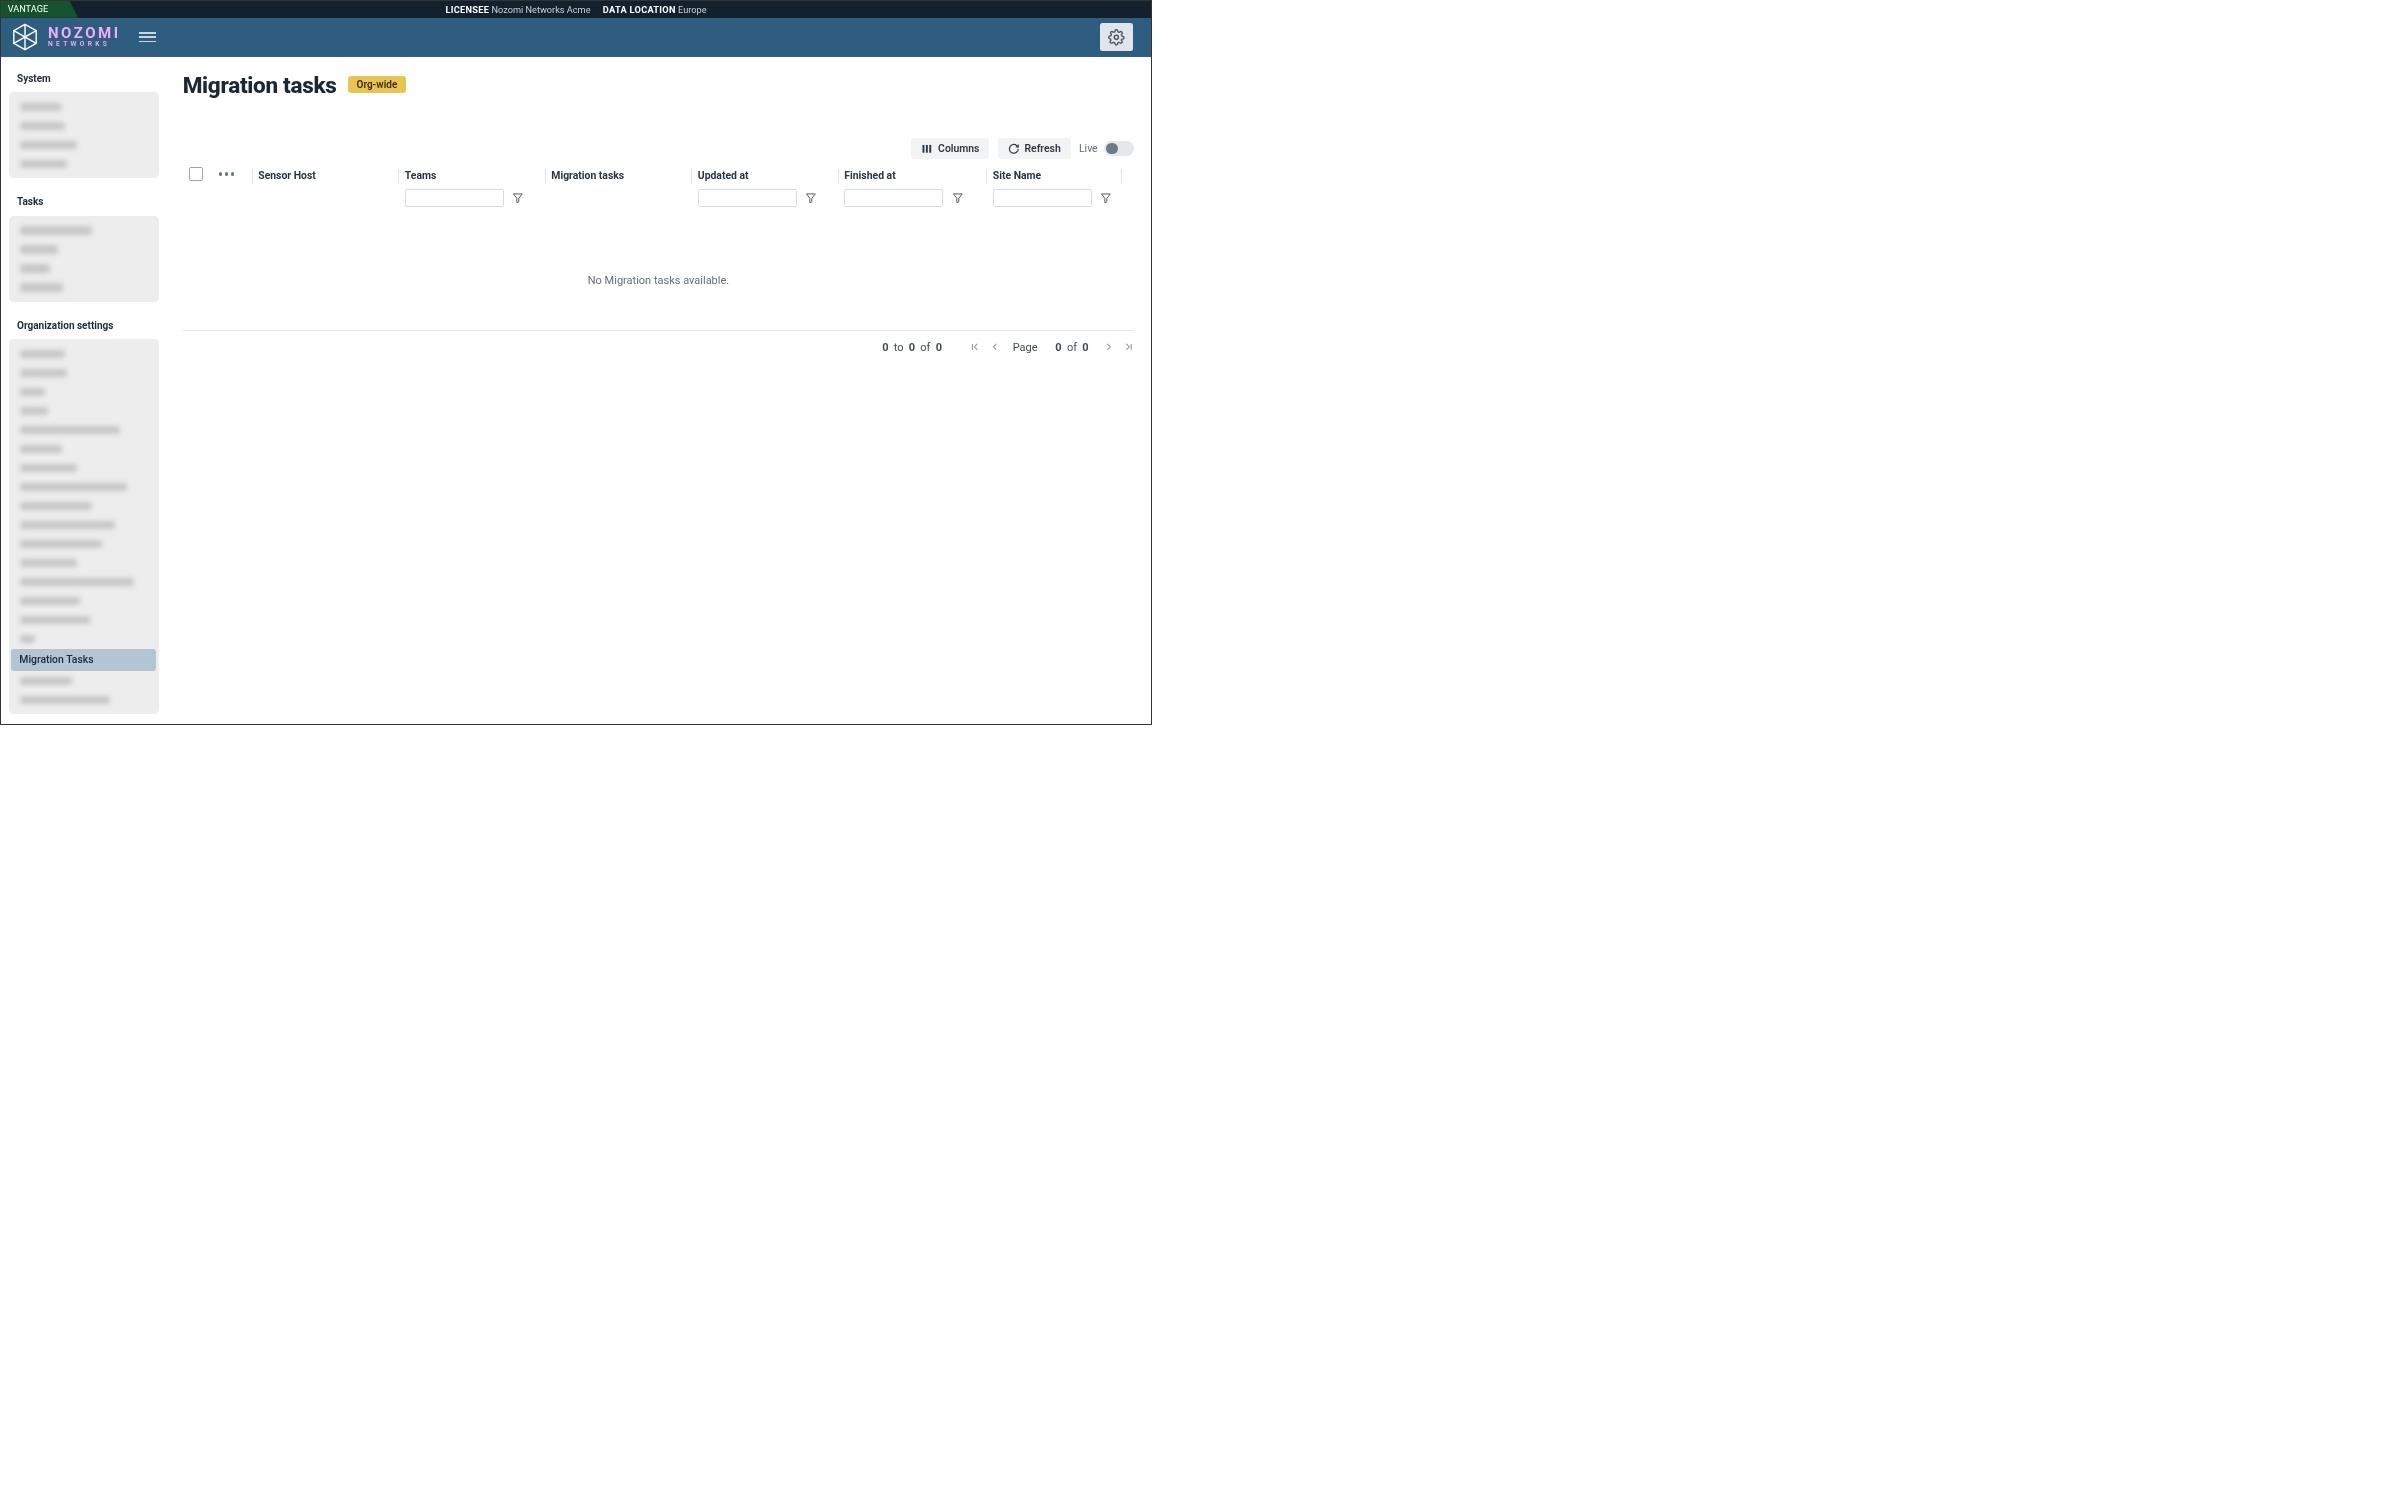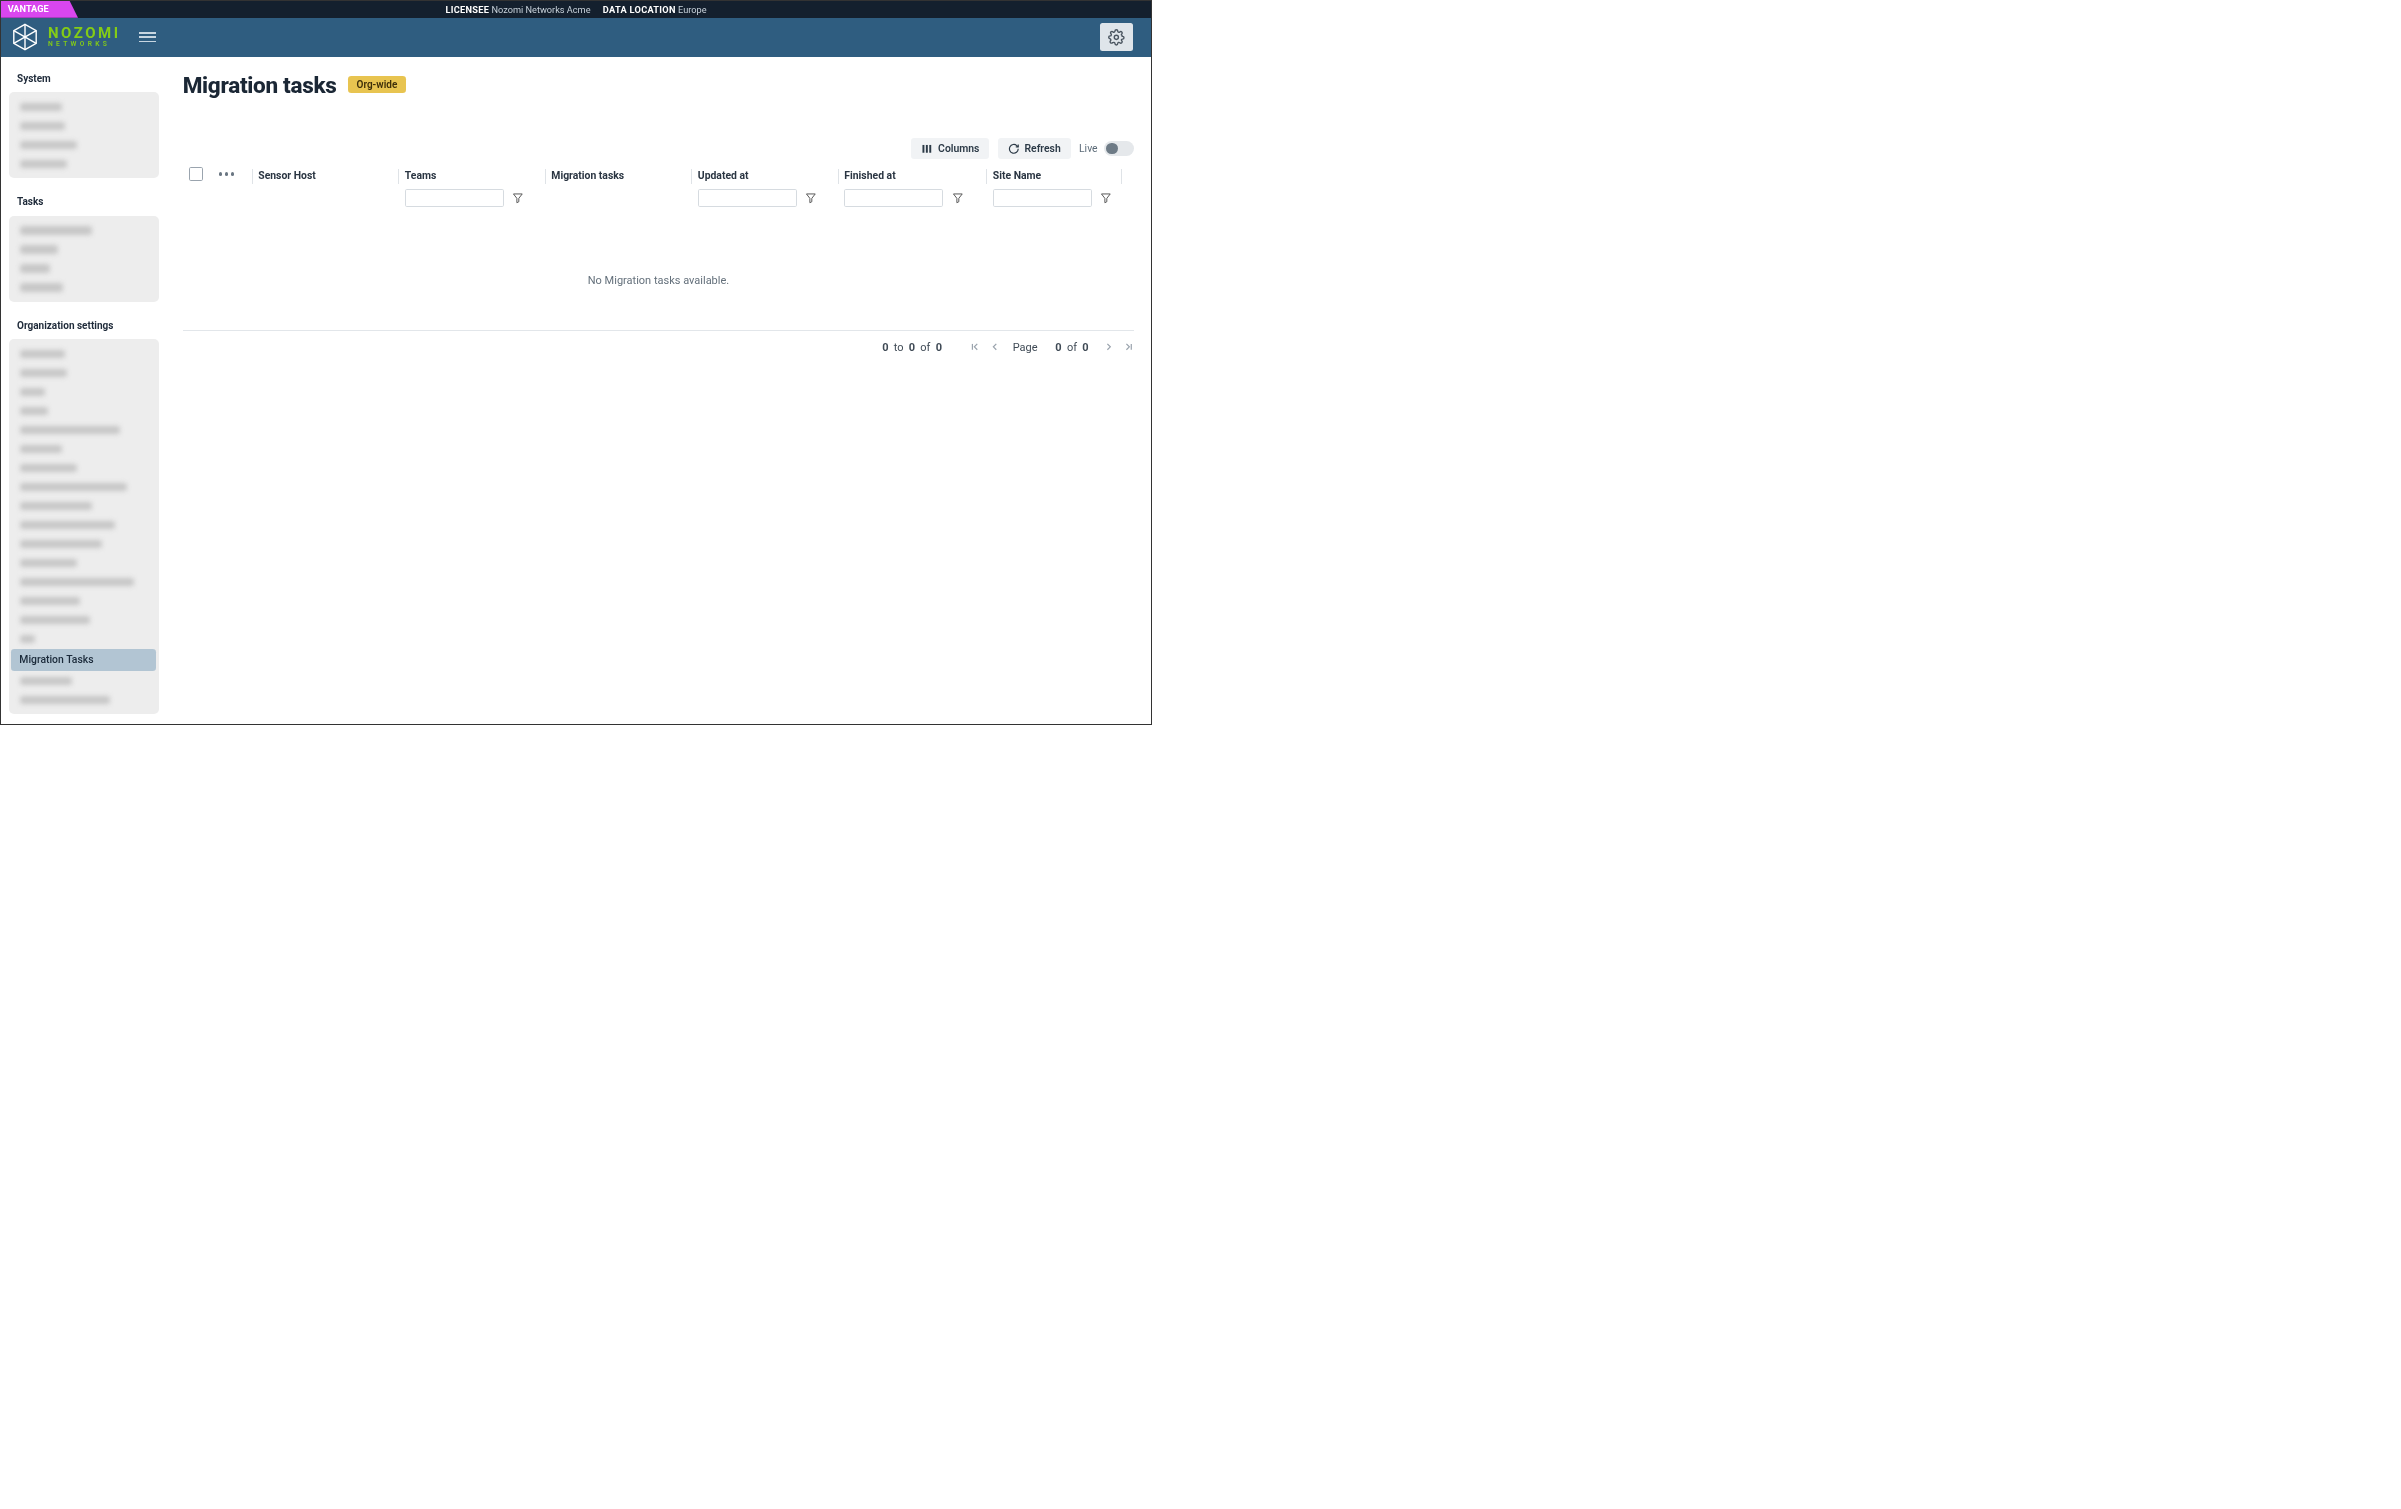--- a/index.html
+++ b/index.html
@@ -18,25 +18,25 @@
     .topbar {
       height: 16.7px;
       background: #14202e;
       display: flex;
       align-items: center;
       color: #fff;
       font-size: 9.2px;
       position: relative;
     }
     .topbar-tab {
-      background: #d946ef;
+      background: #14532d;
       padding: 0 13.4px 0 6.7px;
       height: 16.7px;
       line-height: 16.7px;
-      font-weight: 700;
+      font-weight: 400;
       position: relative;
       clip-path: polygon(0 0, calc(100% - 8.3px) 0, 100% 100%, 0 100%);
       width: 77px;
     }
     .topbar-center {
       position: absolute;
       left: 50%;
       transform: translateX(-50%);
       white-space: nowrap;
     }
@@ -49,21 +49,21 @@
       height: 39px;
       background: #2f5d80;
       display: flex;
       align-items: center;
       padding: 0 8.3px;
       position: relative;
     }
     .logo {
       display: flex;
       align-items: center;
-      color: #84cc16;
+      color: #f0abfc;
       gap: 6.7px;
     }
     .logo svg { flex-shrink: 0; }
     .logo-text { line-height: 1; }
     .logo-text .top {
       font-size: 15px;
       letter-spacing: 2.5px;
       font-weight: 700;
     }
     .logo-text .bot {

